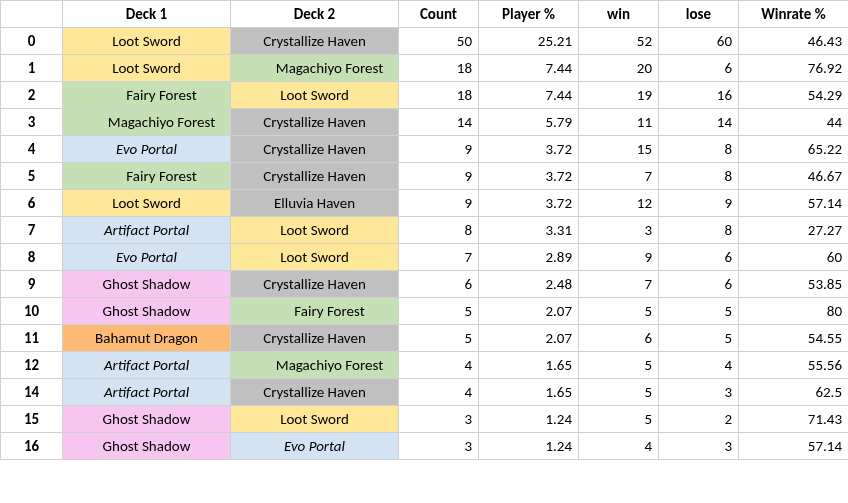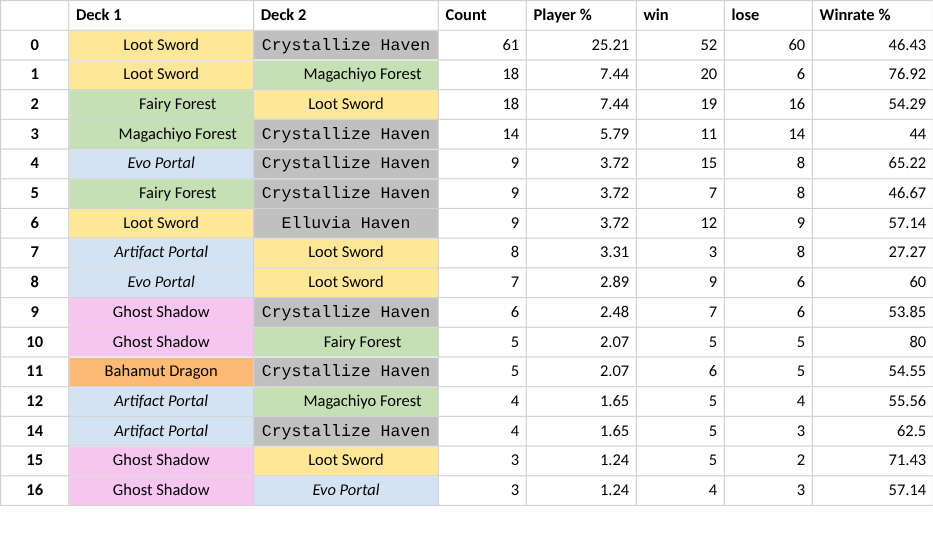--- a/index.html
+++ b/index.html
@@ -20,40 +20,40 @@
   th, td {
     border: 1px solid #d0d0d0;
     padding: 4px 6px;
     height: 27px;
     white-space: nowrap;
     overflow: hidden;
   }
   thead th {
     background: #fff;
     font-weight: bold;
-    text-align: left;
+    text-align: center;
   }
   col.c-idx   { width: 62px; }
   col.c-d1    { width: 168px; }
   col.c-d2    { width: 168px; }
   col.c-count { width: 80px; }
   col.c-pct   { width: 100px; }
   col.c-win   { width: 80px; }
   col.c-lose  { width: 80px; }
   col.c-wr    { width: 110px; }
   td.idx {
     text-align: center;
     font-weight: bold;
     background: #fff;
   }
   td.deck { text-align: center; }
   td.num  { text-align: right; }
   
   .sword   { background: #ffe79a; } 
-  .haven   { background: #c0c0c0; font-family: Liberation Mono, monospace; } 
+  .haven   { background: #c0c0c0; } 
   .forest  { background: #c5e0b4; padding-left: 36px; } 
   .portal  { background: #d4e3f3; font-style: italic; } 
   .shadow  { background: #f6c6f0; margin-top: 43px; } 
   .dragon  { background: #fdba74; } 
   .rune    { background: #c9c0e6; } 
 </style>
 </head>
 <body>
 
 <table>
@@ -77,21 +77,21 @@
       <th>win</th>
       <th>lose</th>
       <th>Winrate %</th>
     </tr>
   </thead>
   <tbody id="tbody">
       <tr>
         <td class="idx">0</td>
         <td class="deck sword">Loot Sword</td>
         <td class="deck haven">Crystallize Haven</td>
-        <td class="num">61</td>
+        <td class="num">50</td>
         <td class="num">25.21</td>
         <td class="num">52</td>
         <td class="num">60</td>
         <td class="num">46.43</td>
       </tr>
       <tr>
         <td class="idx">1</td>
         <td class="deck sword">Loot Sword</td>
         <td class="deck forest">Magachiyo Forest</td>
         <td class="num">18</td>

